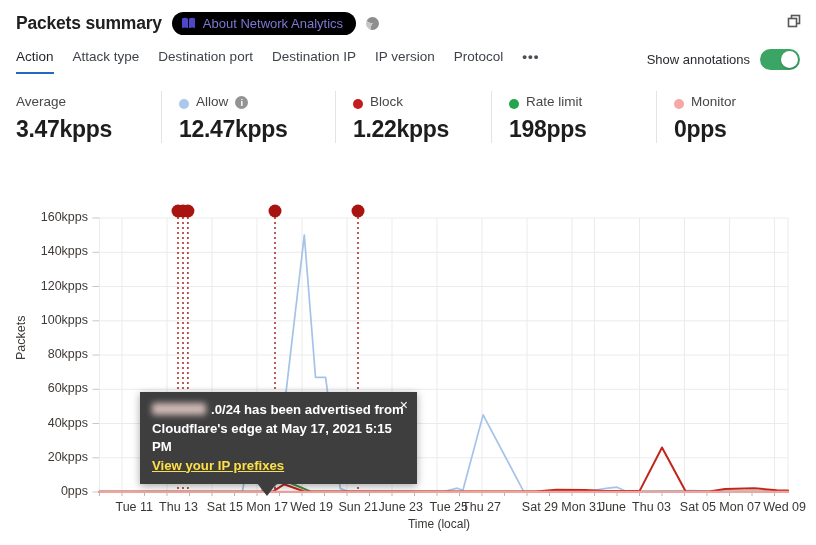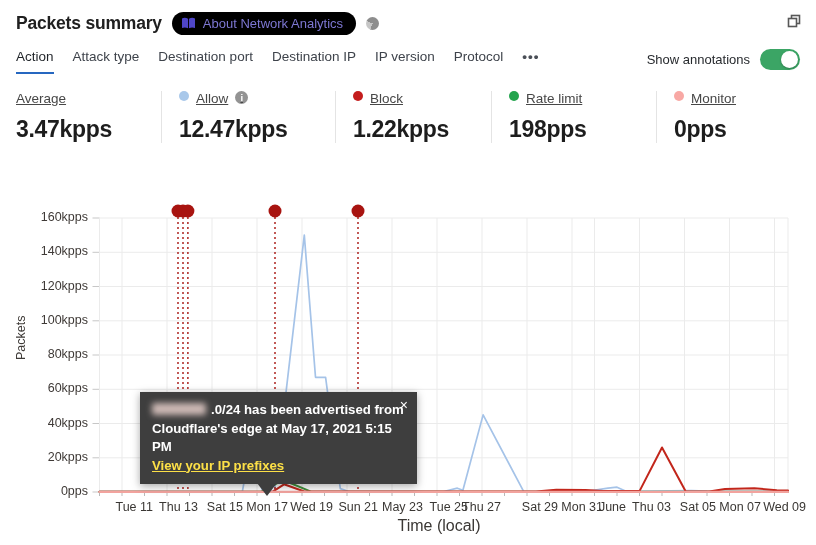--- a/index.html
+++ b/index.html
@@ -20,32 +20,32 @@
   .tab-more{font-weight:bold;color:#4a4f57;letter-spacing:1px;cursor:pointer;padding-bottom:8px;}
   .tabs-right{margin-left:auto;display:flex;align-items:center;gap:10px;}
   .toggle-label{font-size:13px;color:#272a2e;}
   .toggle{position:relative;width:40px;height:21px;border-radius:11px;background:#3ba565;cursor:pointer;}
   .toggle .knob{position:absolute;top:2px;right:2px;width:17px;height:17px;border-radius:50%;background:#fff;box-shadow:0 1px 2px rgba(0,0,0,.25);}
 
   
   .stats{display:flex;padding:0 0 0 16px;margin-top:17px;}
   .stat{box-sizing:border-box;}
   .stat + .stat{border-left:1px solid #e4e4e4;padding-left:17px;}
-  .stat-label{display:flex;align-items:flex-start;gap:7px;font-size:13.5px;color:#474747;height:18px;text-decoration:underline;}
+  .stat-label{display:flex;align-items:flex-end;gap:7px;font-size:13.5px;color:#474747;height:18px;}
   .dot{width:10px;height:10px;border-radius:50%;visibility:hidden;}
   .info-icon{width:13px;height:13px;border-radius:50%;background:#939393;color:#fff;font-size:9.5px;line-height:13px;text-align:center;font-weight:bold;cursor:pointer;}
   .stat-value{font-size:23px;font-weight:bold;color:#1d1d1d;margin-top:7px;letter-spacing:-0.3px;}
 
   
   #chart{position:absolute;left:0;top:195px;width:816px;height:350px;}
   #plot{position:absolute;left:0;top:0;}
   .ylab{position:absolute;left:14px;top:165px;transform:rotate(-90deg);transform-origin:left top;font-size:12.5px;color:#3f3b38;}
   .ytick{position:absolute;width:84px;text-align:right;font-size:12.5px;color:#3f3a37;}
   .xtick{position:absolute;width:62px;text-align:right;font-size:12.5px;color:#3a3734;white-space:nowrap;}
-  .xlab{position:absolute;left:374px;top:322px;width:130px;text-align:center;font-size:16px;color:#3a3734;}
+  .xlab{position:absolute;left:374px;top:322px;width:130px;text-align:center;font-size:12px;color:#3a3734;}
 
   
   .tooltip{position:absolute;left:140px;top:392px;width:253px;background:#3e3e3e;color:#fff;
            padding:9px 12px 9px 12px;font-size:13.2px;line-height:18.5px;font-weight:600;
            box-shadow:0 2px 8px rgba(0,0,0,.35);z-index:5;}
   .tooltip .close{position:absolute;top:4px;right:9px;font-size:14px;font-weight:normal;cursor:pointer;color:#fff;}
   .redacted{display:inline-block;width:54px;height:12px;background:#cdb9b5;filter:blur(3px);border-radius:2px;margin-right:5px;vertical-align:-1px;}
   .tooltip a{color:#fde047;text-decoration:underline;cursor:pointer;}
   .caret{position:absolute;left:117px;bottom:-12px;width:0;height:0;
          border-left:10px solid transparent;border-right:10px solid transparent;border-top:13px solid #3e3e3e;}
@@ -224,21 +224,21 @@
       <div class="ytick" style="left:4px;top:186px">60kpps</div>
       <div class="ytick" style="left:4px;top:221px">40kpps</div>
       <div class="ytick" style="left:4px;top:255px">20kpps</div>
       <div class="ytick" style="left:4px;top:289px">0pps</div>
       <div class="xtick" style="left:91px;top:305px">Tue 11</div>
       <div class="xtick" style="left:136px;top:305px">Thu 13</div>
       <div class="xtick" style="left:181px;top:305px">Sat 15</div>
       <div class="xtick" style="left:226px;top:305px">Mon 17</div>
       <div class="xtick" style="left:271px;top:305px">Wed 19</div>
       <div class="xtick" style="left:316px;top:305px">Sun 21</div>
-      <div class="xtick" style="left:361px;top:305px">May 23</div>
+      <div class="xtick" style="left:361px;top:305px">June 23</div>
       <div class="xtick" style="left:406px;top:305px">Tue 25</div>
       <div class="xtick" style="left:439px;top:305px">Thu 27</div>
       <div class="xtick" style="left:496px;top:305px">Sat 29</div>
       <div class="xtick" style="left:541px;top:305px">Mon 31</div>
       <div class="xtick" style="left:564px;top:305px">June</div>
       <div class="xtick" style="left:609px;top:305px">Thu 03</div>
       <div class="xtick" style="left:654px;top:305px">Sat 05</div>
       <div class="xtick" style="left:699px;top:305px">Mon 07</div>
       <div class="xtick" style="left:744px;top:305px">Wed 09</div>
     </div>

